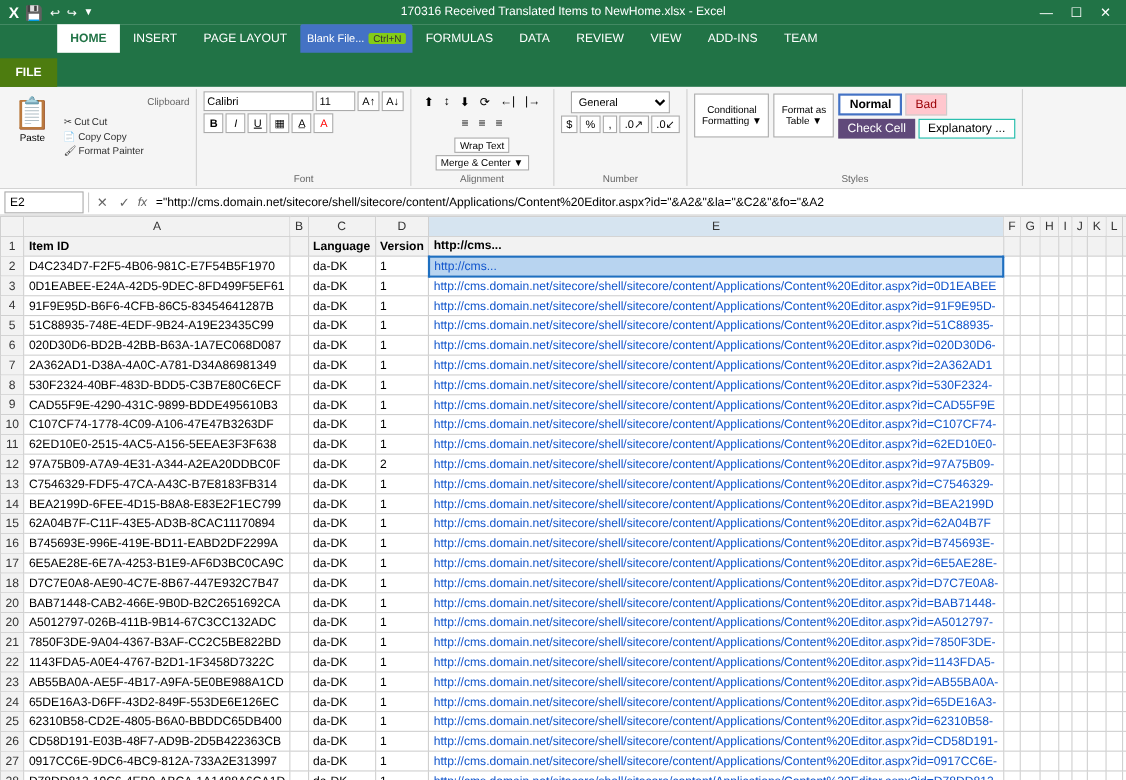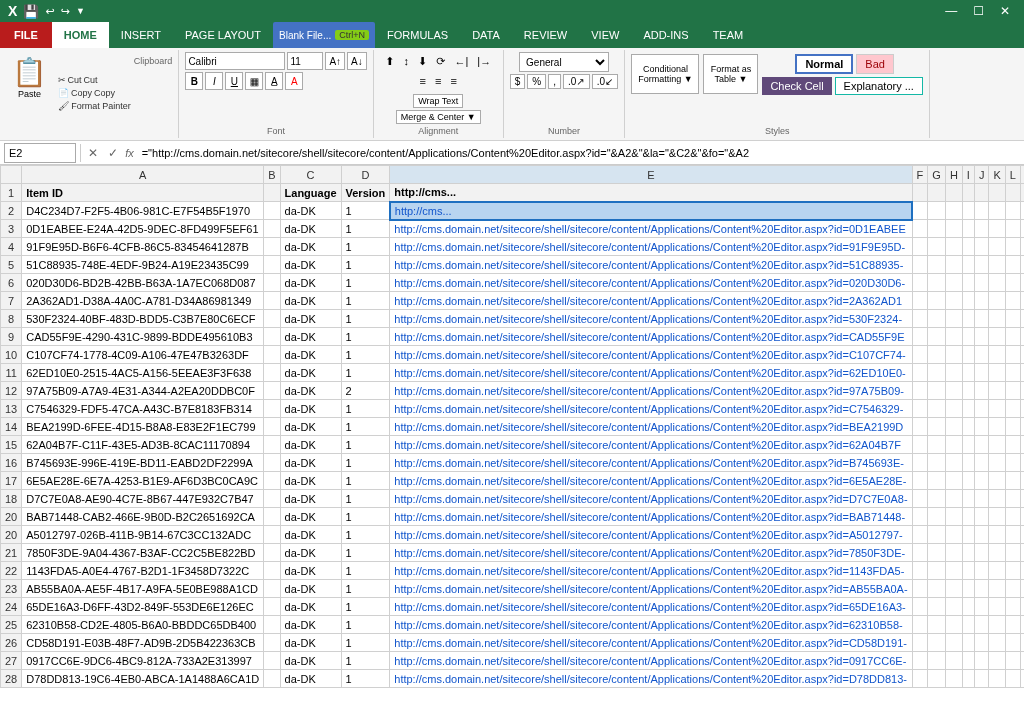--- a/index.html
+++ b/index.html
@@ -28,24 +28,25 @@
       height: 26px;
       display: flex;
       align-items: center;
     }
     .ribbon-tab.active {
       background: #fff;
       color: #217346;
       font-weight: bold;
     }
     .ribbon-tab.file-tab {
-      background: #b91c1c;
+      background: #4d7c0f;
       color: #fff;
       font-weight: bold;
       padding: 4px 14px;
+      margin-top: 31px;
     }
     .ribbon-tab.blank-file {
       background: #4472C4;
       color: #fff;
       border-radius: 2px 2px 0 0;
       padding: 2px 8px;
       font-size: 10px;
     }
 
     
@@ -188,21 +189,20 @@
       padding: 1px 4px;
       cursor: pointer;
     }
     .style-normal {
       background: #fff;
       border: 2px solid #4472C4;
       padding: 2px 8px;
       font-size: 11px;
       font-weight: bold;
       cursor: pointer;
-      margin-left: 33px;
     }
     .style-bad {
       background: #FFC7CE;
       border: 1px solid #ccc;
       padding: 2px 8px;
       font-size: 11px;
       color: #9C0006;
       cursor: pointer;
     }
     .style-check {
@@ -314,20 +314,21 @@
 <body>
 
 <div class="title-bar">
   <div class="title-bar-left">
     <span style="font-size:14px; font-weight:bold; color:#fff;">X</span>
     <span style="color:#fff; cursor:pointer; font-size:13px;">💾</span>
     <span style="color:#fff; cursor:pointer;">↩</span>
     <span style="color:#fff; cursor:pointer;">↪</span>
     <span style="color:#fff; cursor:pointer; font-size:9px;">▼</span>
   </div>
+  <div class="title-bar-center">170316 Received Translated Items to NewHome.xlsx - Excel</div>
   <div class="title-bar-right">
     <span class="title-btn">—</span>
     <span class="title-btn">☐</span>
     <span class="title-btn">✕</span>
   </div>
 </div>
 
 <div class="ribbon-tabs-row">
   <div class="ribbon-tab file-tab">FILE</div>
   <div class="ribbon-tab active">HOME</div>

